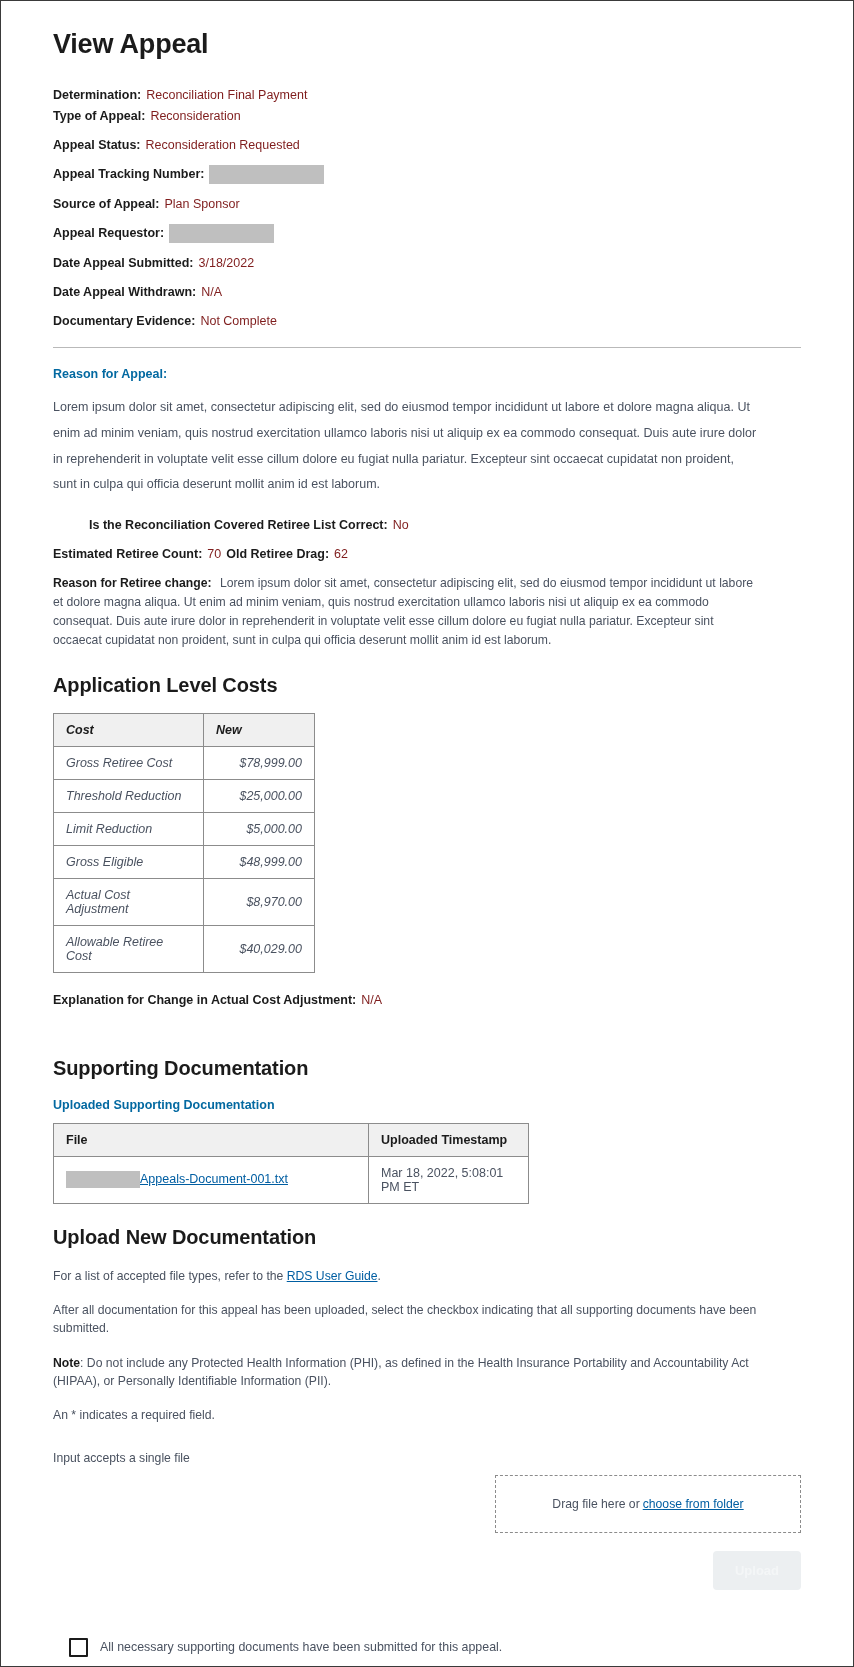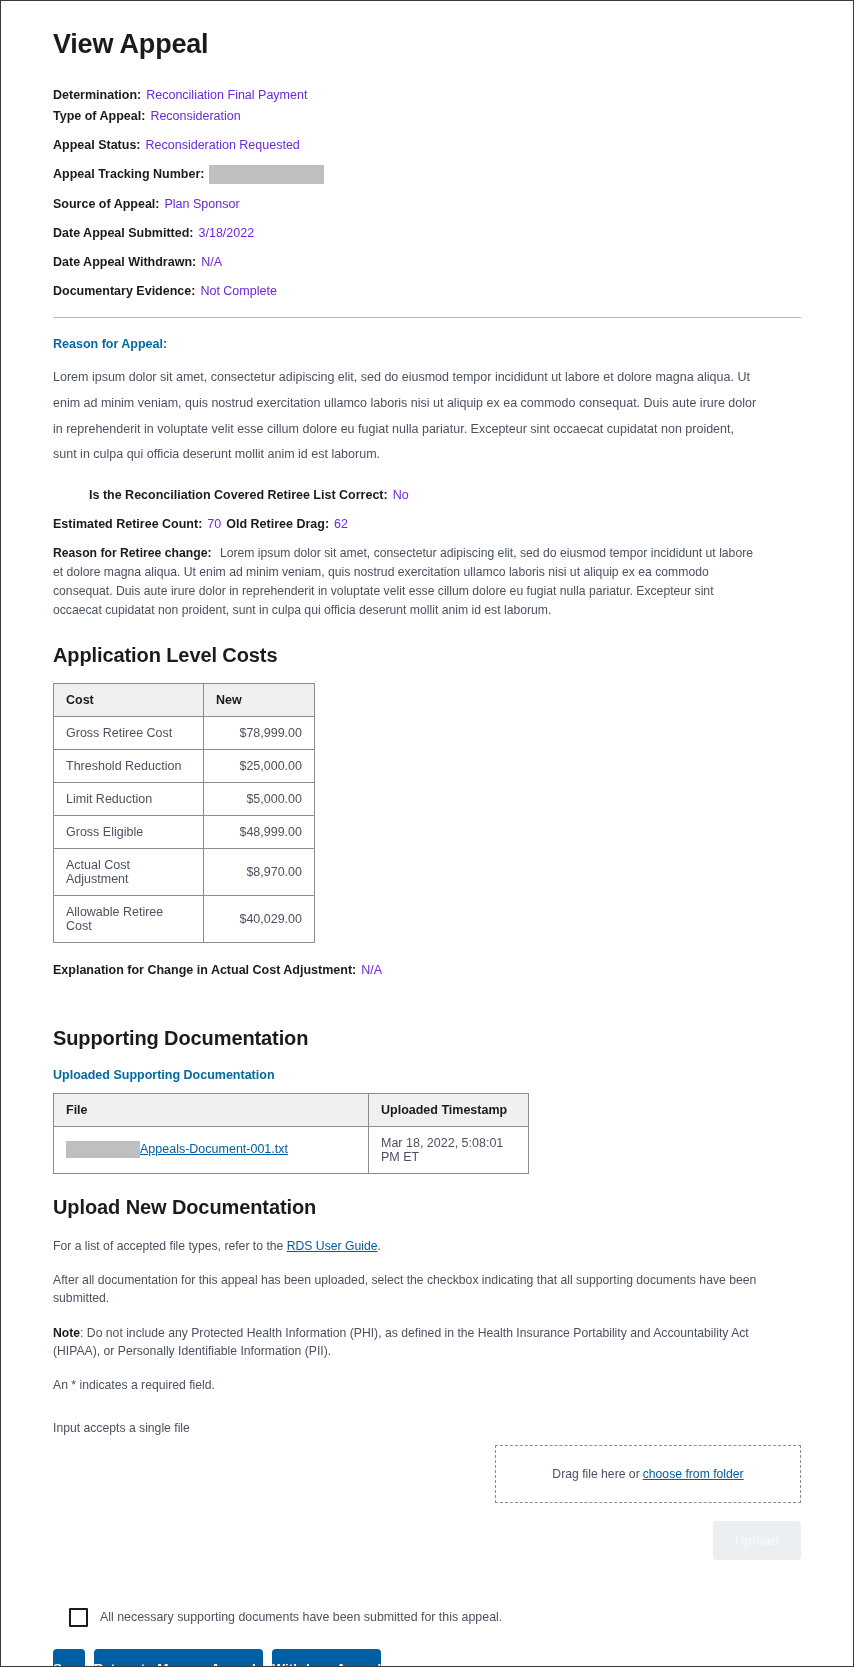--- a/index.html
+++ b/index.html
@@ -64,21 +64,21 @@
   .field-row.tight {
     margin-bottom: 2px;
   }
   .field-label {
     font-weight: bold;
     color: #1b1b1b;
     margin-right: 5px;
     white-space: nowrap;
   }
   .field-value {
-    color: #6d28d9;
+    color: #7f1d1d;
   }
   .redacted {
     display: inline-block;
     background: #bfbfbf;
     height: 19px;
     vertical-align: middle;
   }
   .redacted.tracking { width: 115px; }
   .redacted.requestor { width: 105px; }
 
@@ -115,20 +115,21 @@
 
   .mt-sect { margin-top: 18px; padding-left: 36px; }
 
   
   table.data-table {
     border-collapse: collapse;
     font-size: 12.5px;
   }
   table.costs {
     width: 262px;
+    font-style: italic;
   }
   table.data-table th,
   table.data-table td {
     border: 1px solid #8c8c8c;
     padding: 9px 12px;
     text-align: left;
     color: #4a5260;
     font-weight: normal;
   }
   table.data-table thead th {
@@ -279,20 +280,24 @@
       <div class="field-row">
         <span class="field-label">Appeal Tracking Number:</span>
         <span class="redacted tracking"></span>
       </div>
 
       <div class="field-row">
         <span class="field-label">Source of Appeal:</span>
         <span class="field-value">Plan Sponsor</span>
       </div>
 
+      <div class="field-row">
+        <span class="field-label">Appeal Requestor:</span>
+        <span class="redacted requestor"></span>
+      </div>
 
       <div class="field-row">
         <span class="field-label">Date Appeal Submitted:</span>
         <span class="field-value">3/18/2022</span>
       </div>
 
       <div class="field-row">
         <span class="field-label">Date Appeal Withdrawn:</span>
         <span class="field-value">N/A</span>
       </div>

